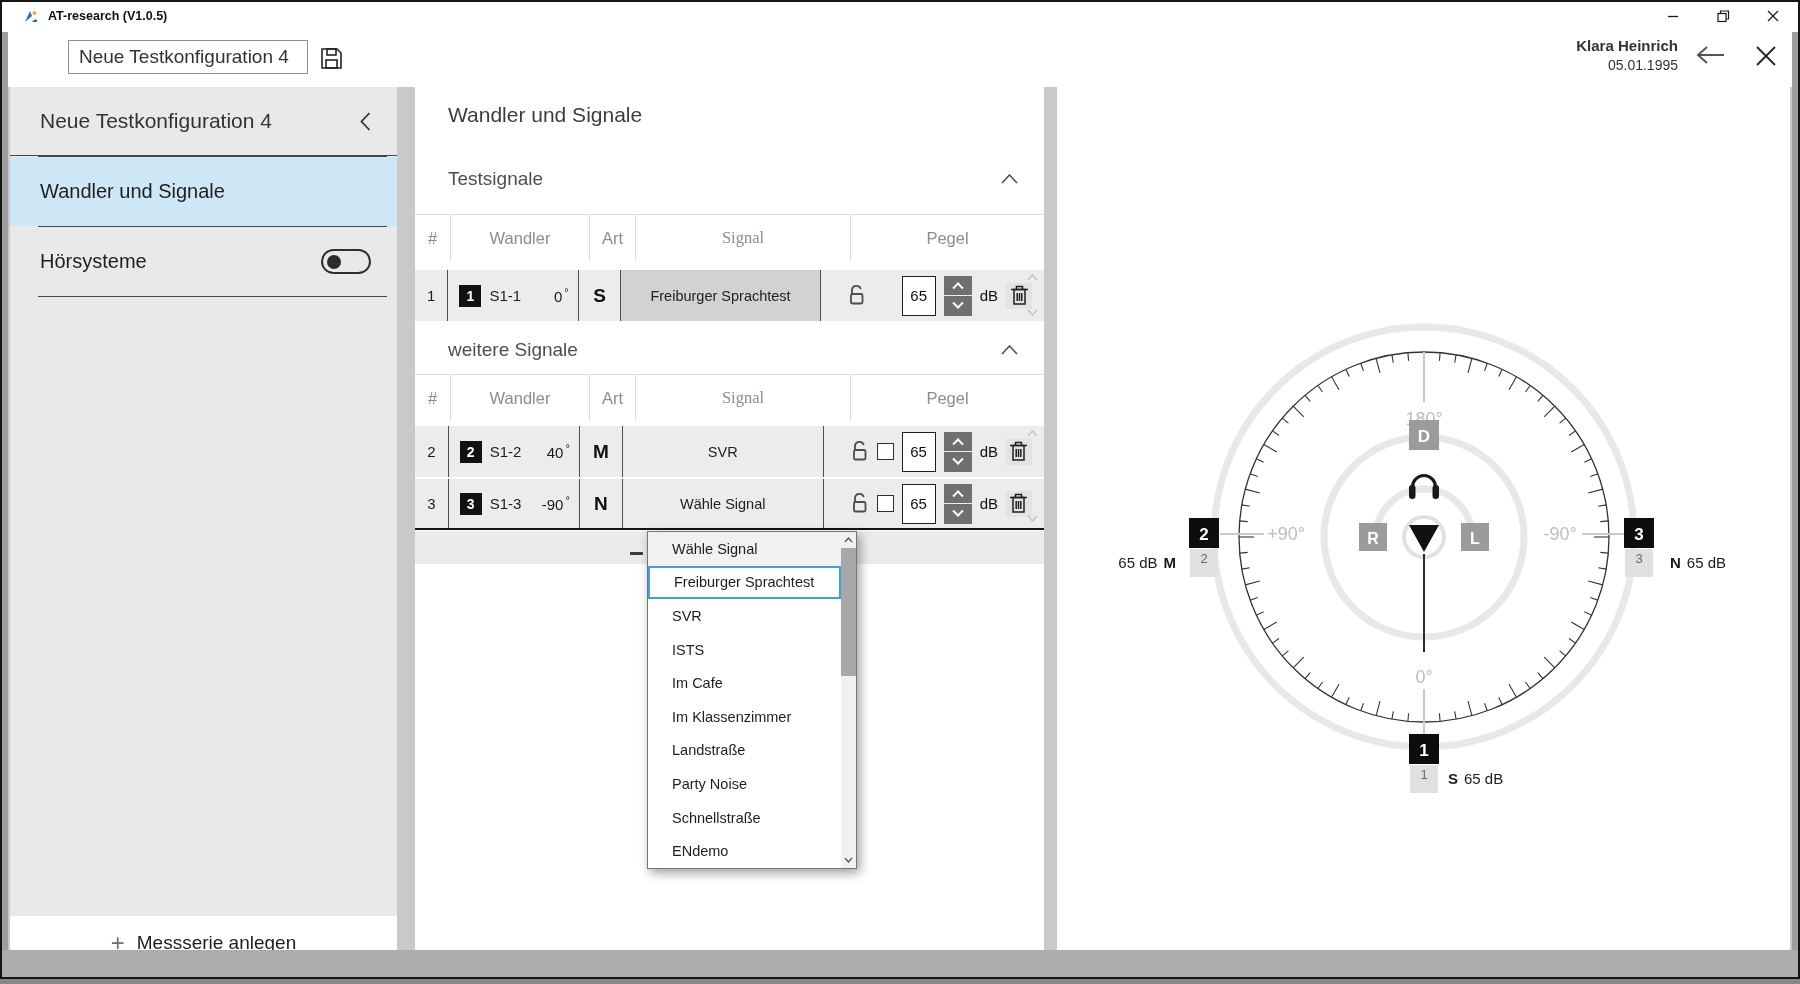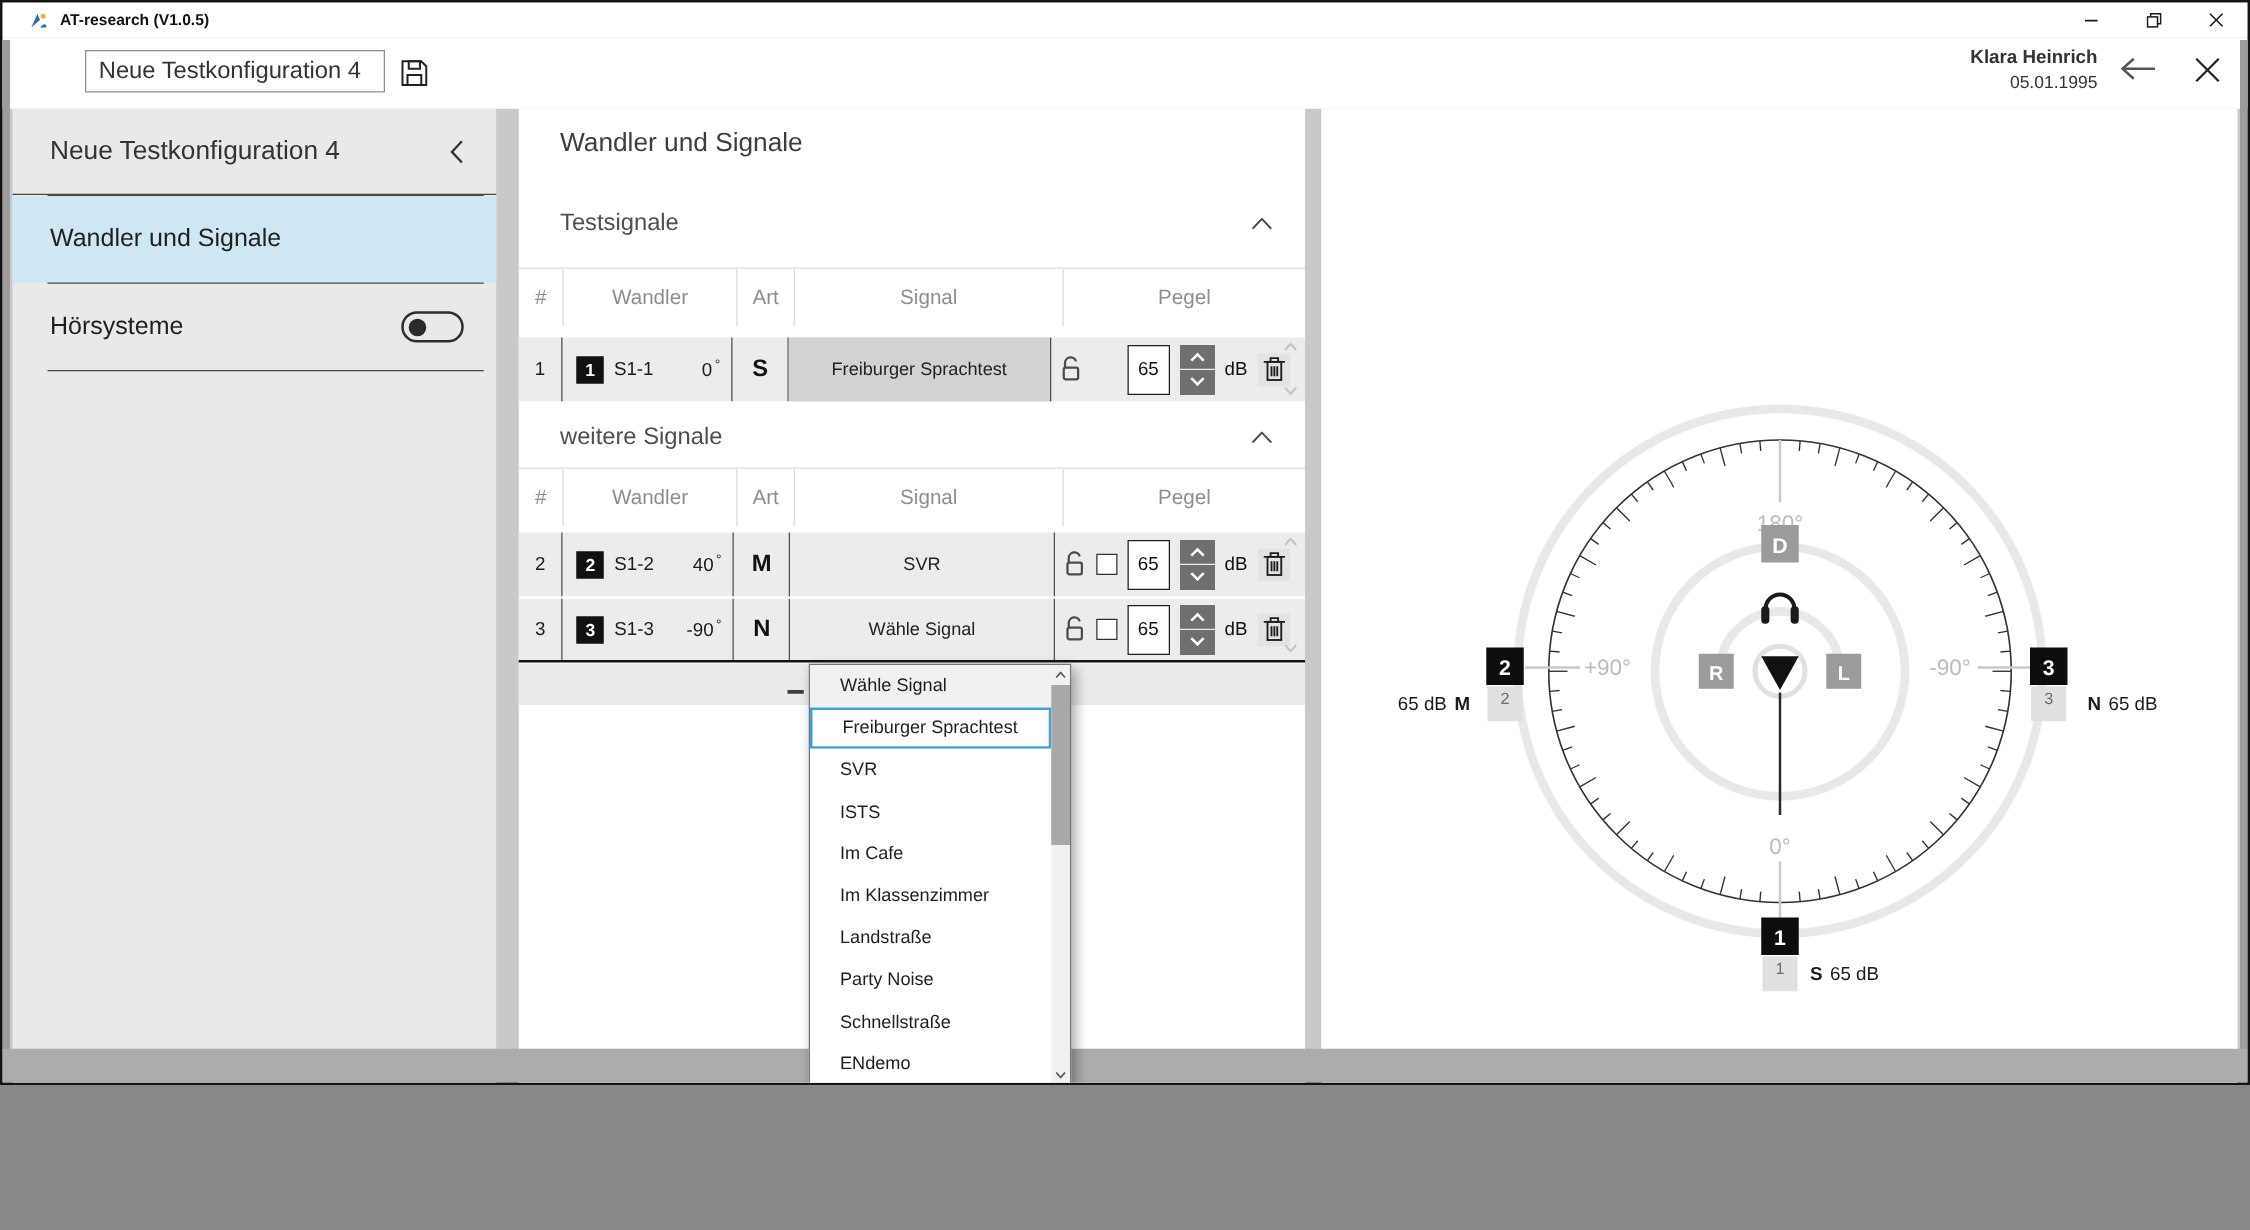--- a/index.html
+++ b/index.html
@@ -1,18 +1,18 @@
 <!DOCTYPE html>
 <html><head>
 <meta charset="utf-8">
 <style>
   * { box-sizing: border-box; margin: 0; padding: 0; }
   html,body { background:#888; }
   body { font-family: "Liberation Sans", sans-serif; }
-  .stage { position:relative; width:1800px; height:868px; background:#c9c9c9; border:2px solid #141414; overflow:hidden; }
+  .stage { position:relative; width:1800px; height:979px; background:#c9c9c9; border:2px solid #141414; overflow:hidden; }
 
   
   .edge-left  { position:absolute; left:0; top:30px; width:6px;  bottom:0; background:#9d9d9d; }
   .edge-right { position:absolute; right:0; top:30px; width:6px; bottom:0; background:#9d9d9d; }
   .edge-bottom{ position:absolute; left:0; right:0; bottom:0; height:27px; background:#acacac; }
 
   
   .titlebar { position:absolute; left:0; top:0; width:100%; height:28px; background:#fff; display:flex; align-items:center; }
   .app-icon { margin-left:22px; }
   .titlebar .title { margin-left:9px; font-size:12.5px; font-weight:bold; color:#111; }
@@ -45,33 +45,33 @@
   .sb-start { height:61px; background:#1b87d9; color:#fff; font-size:19px; display:flex; align-items:center; justify-content:center; border:none; width:100%; font-family:"Liberation Sans",sans-serif; }
 
   
   .main { position:absolute; left:413px; top:85px; width:629px; height:870px; background:#fff; }
   .main-title { position:absolute; left:33px; top:16px; font-size:21px; color:#3d3d3d; }
   .sec-hd { position:absolute; left:33px; right:26px; display:flex; align-items:center; font-size:19px; color:#4e4e4e; }
   .sec-hd .chev { margin-left:auto; }
   .hrow { position:absolute; left:0; width:100%; height:47px; border-top:1px solid #dedede; display:flex; }
   .hcell { display:flex; align-items:center; justify-content:center; font-size:16.5px; color:#8d8d8d; border-right:1px solid #dcdcdc; }
   .hcell:last-child { border-right:none; }
-  .w-num{width:36px;} .w-wan{width:139px;} .w-art{width:46px;} .w-sig{width:215px;} .w-peg{flex:1;}
+  .w-num{width:36px;} .w-wan{width:139px;} .w-art{width:46px;} .w-sig{width:215px;font-family:Liberation Serif, serif;} .w-peg{flex:1;}
   .trow { position:absolute; left:0; width:100%; height:51px; background:#ececec; display:flex; }
   .tcell { display:flex; align-items:center; border-right:1px solid #4f4f4f; }
   .c-num { width:36px; justify-content:center; font-size:15px; color:#1c1c1c; }
   .c-wan { width:139px; padding:0 9px 0 11px; gap:8px; }
   .badge-sm { width:22px; height:22px; background:#111; color:#fff; font-size:14px; font-weight:bold; display:flex; align-items:center; justify-content:center; }
   .dev { font-size:15px; color:#1c1c1c; }
   .ang { margin-left:auto; font-size:15px; color:#1c1c1c; }
   .degm { font-size:11px; vertical-align:6px; margin-left:2px; }
   .c-art { width:46px; justify-content:center; font-size:19px; font-weight:bold; color:#111; }
   .c-sig { width:215px; justify-content:center; font-size:14.5px; color:#222; }
   .c-sig.selected { background:#d2d2d2; }
-  .c-peg { flex:1; border-right:none; padding-left:6px; gap:8px;border-radius:25px; }
+  .c-peg { flex:1; border-right:none; padding-left:26px; gap:8px;border-radius:25px; }
   .spacer20 { width:20px; }
   .checkbox { width:17px; height:17px; background:#fff; border:1.5px solid #2f2f2f; }
   .valbox { width:34px; height:40px; background:#fff; border:1.5px solid #1f1f1f; display:flex; align-items:center; justify-content:center; font-size:15px; color:#111; }
   .spincol { width:28px; height:40px; display:flex; flex-direction:column; gap:1px; }
   .spinbtn { flex:1; background:#6f6f6f; display:flex; align-items:center; justify-content:center; border:none; }
   .cu { width:8px; height:8px; border-top:2px solid #fff; border-left:2px solid #fff; transform:rotate(45deg) translate(2px,2px); }
   .cd { width:8px; height:8px; border-bottom:2px solid #fff; border-right:2px solid #fff; transform:rotate(45deg) translate(-2px,-2px); }
   .unit { font-size:15px; color:#111; }
   .trash { margin-left:auto; margin-right:12px; width:26px; height:26px; background:#e3e3e3; border:none; display:flex; align-items:center; justify-content:center; }
   .blackline { border-bottom:2px solid #141414; }

